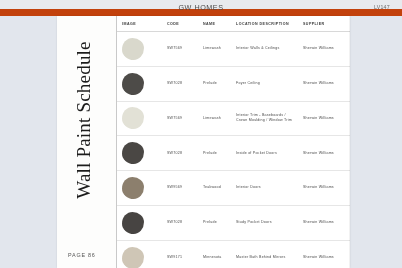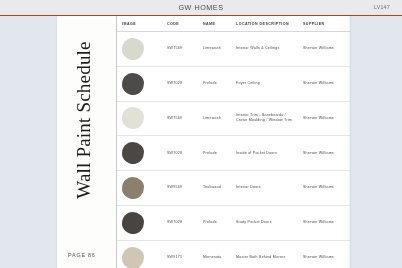--- a/index.html
+++ b/index.html
@@ -21,21 +21,21 @@
     background: #e2e6ed;
   }
 
   
   #topbar {
     position: absolute;
     left: 0; top: 0;
     width: 402px;
     height: 16px;
     background: #e8eaee;
-    border-bottom: 1px solid #c2410c;
+    border-bottom: 7px solid #c2410c;
     box-sizing: border-box;
   }
   #doc-title {
     position: absolute;
     left: 0; top: 3px;
     width: 402px;
     text-align: center;
     font-size: 7.2px;
     letter-spacing: 0.55px;
     color: #4a4a4a;

